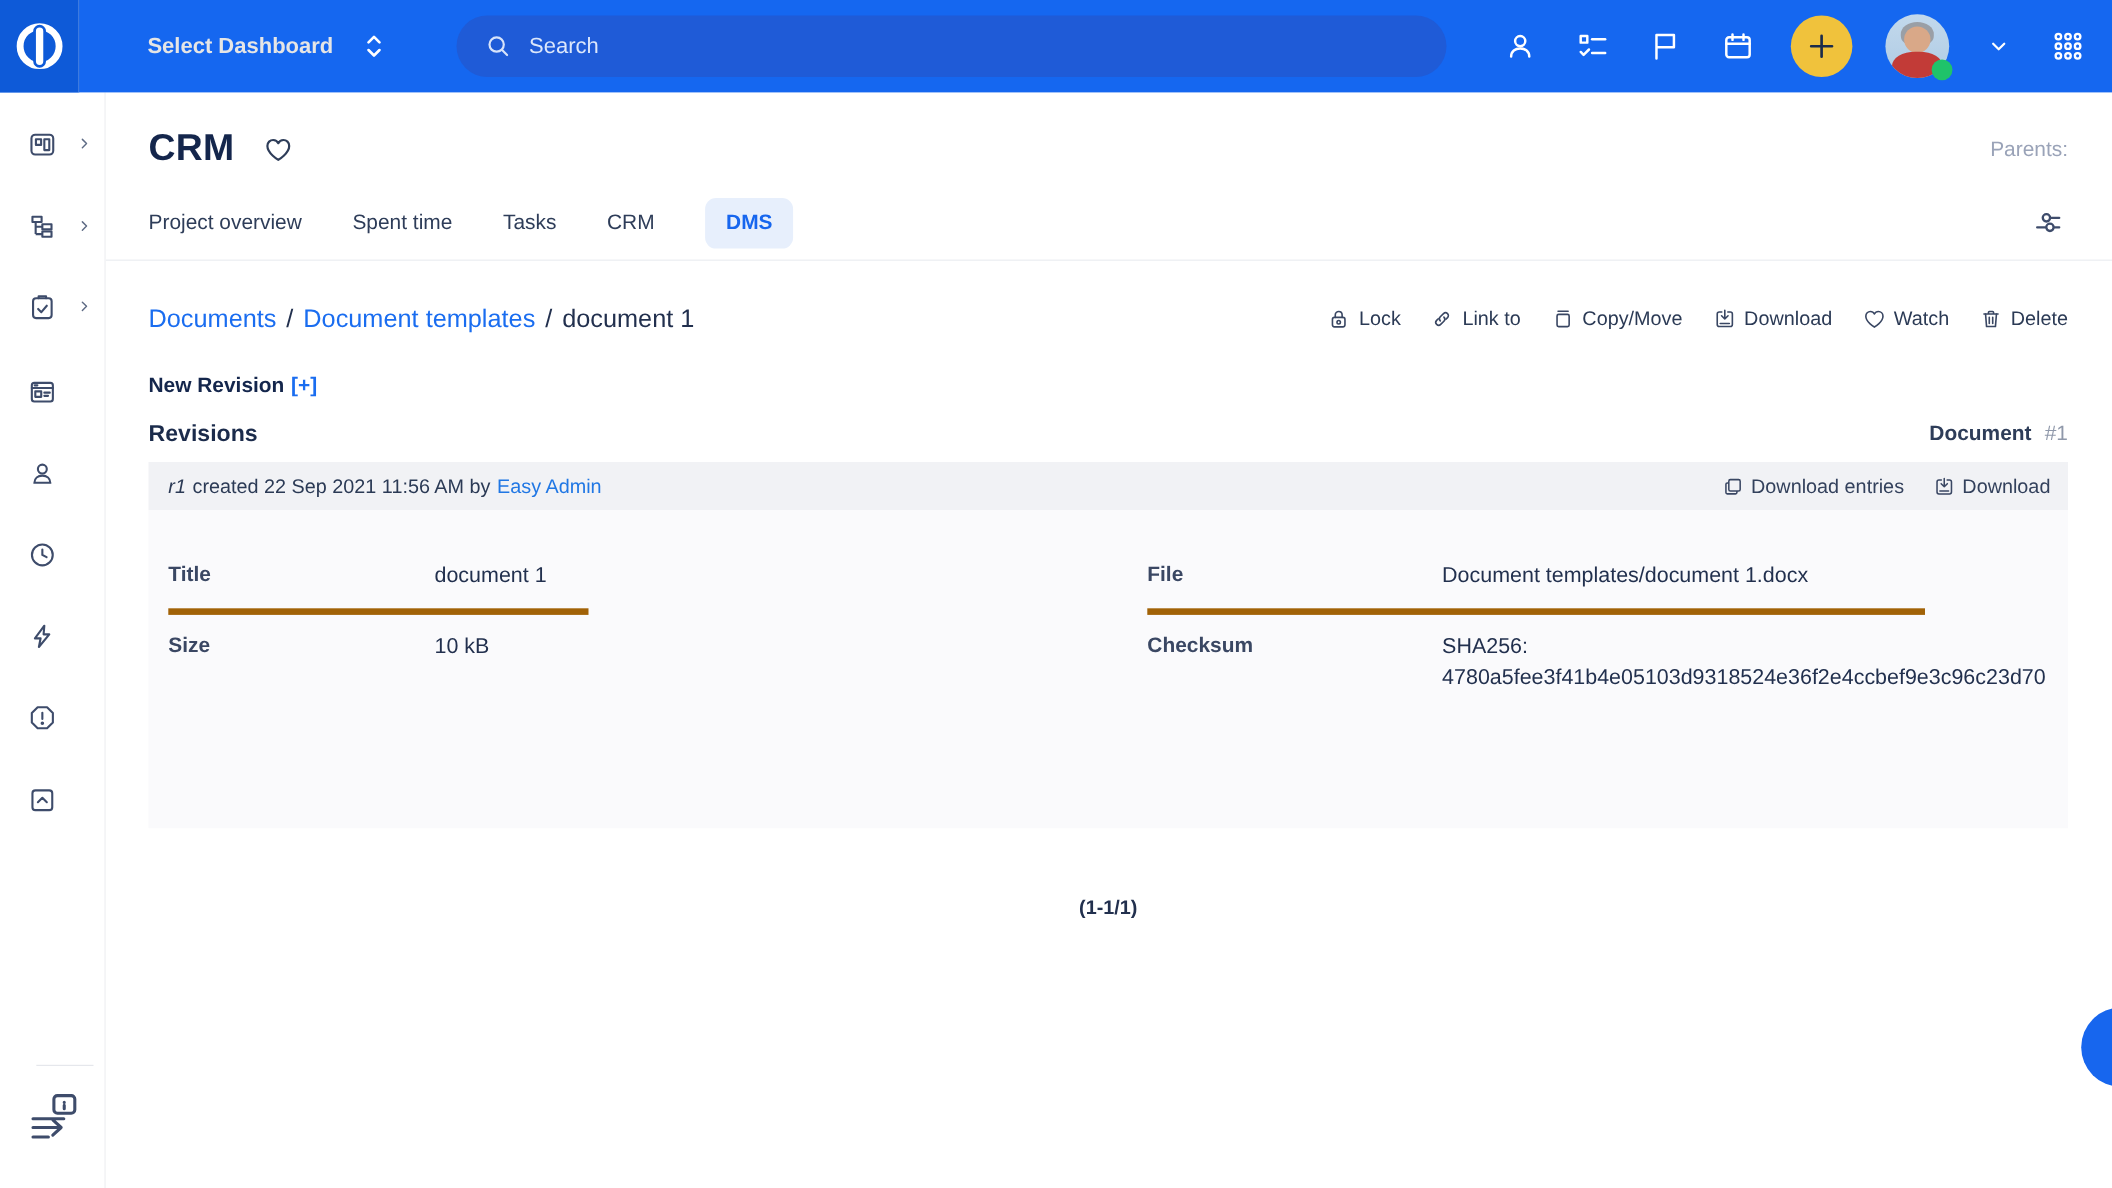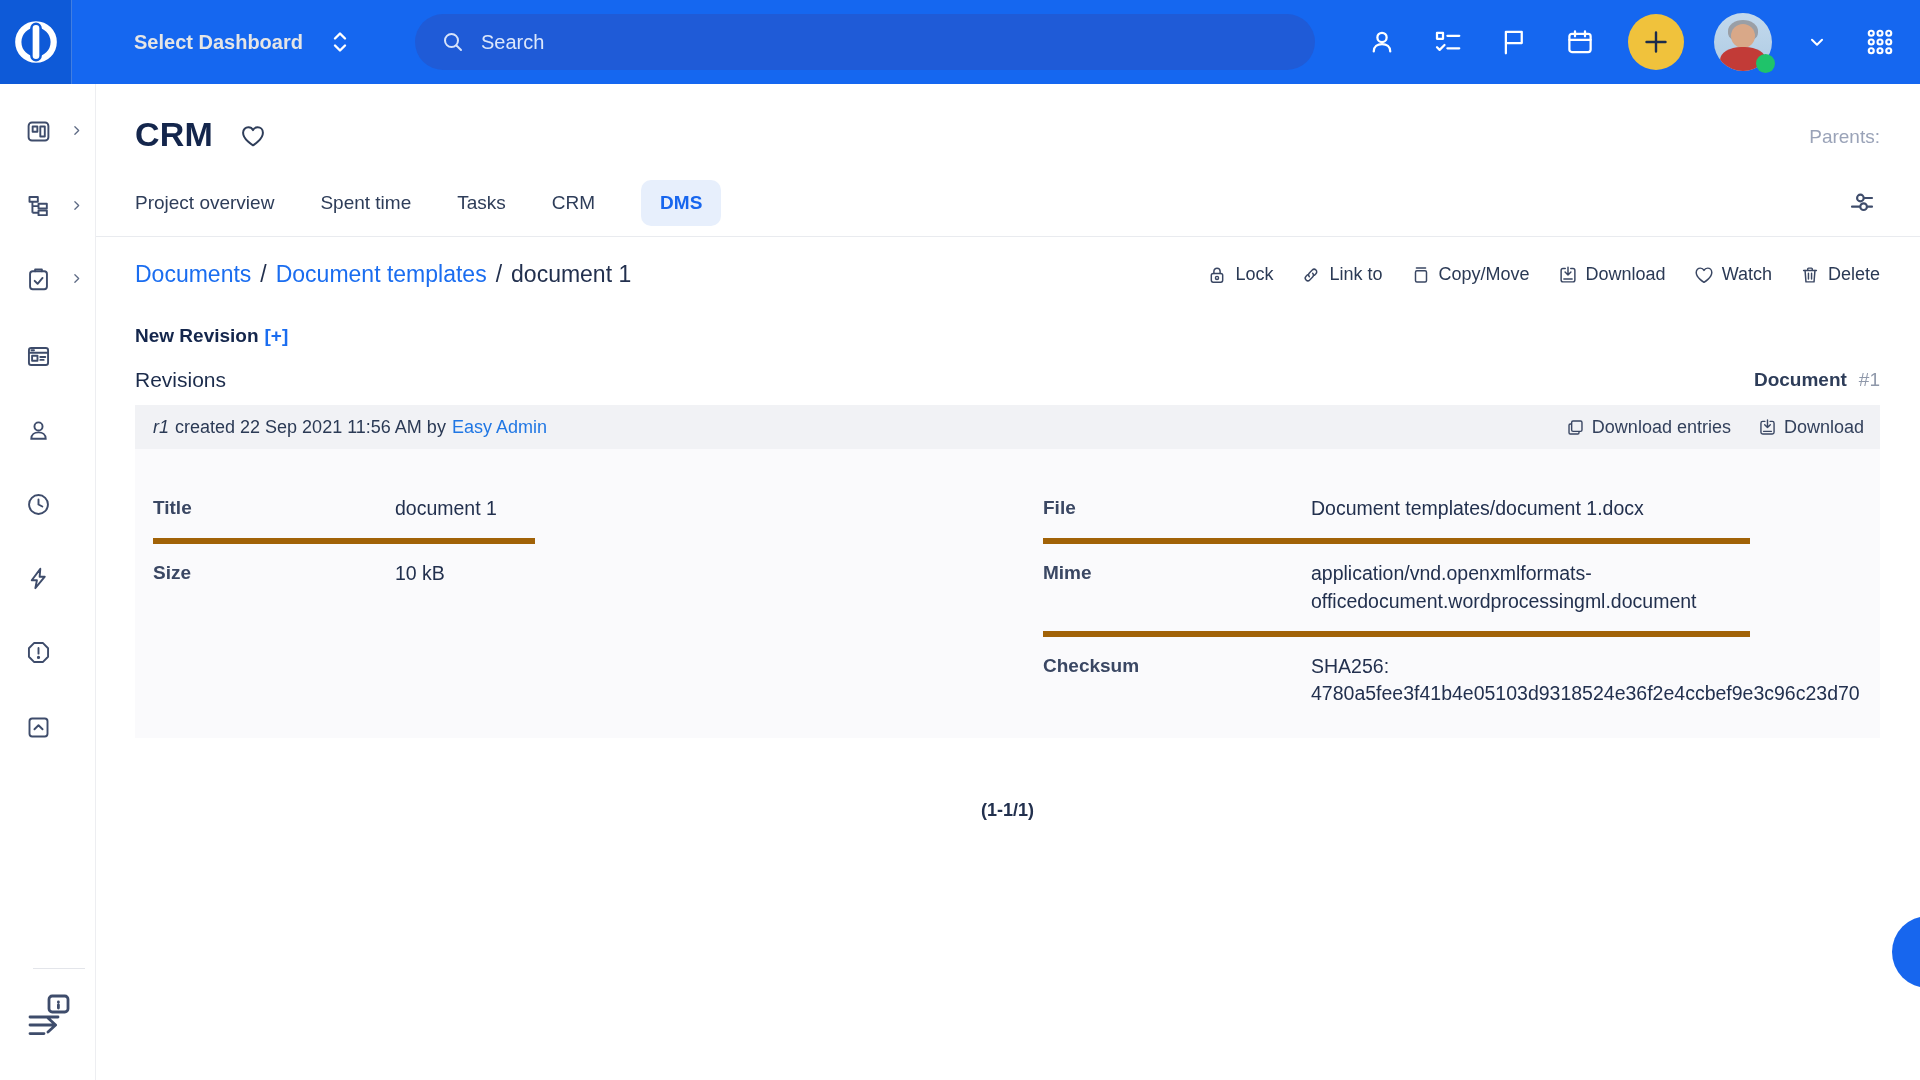--- a/index.html
+++ b/index.html
@@ -55,32 +55,32 @@
   .page-title { font-size:34px; font-weight:800; color:#14264C; letter-spacing:.2px; }
   .fav-heart { cursor:pointer; margin-top:4px; }
   .parents-label { position:absolute; right:0; top:42px; font-size:19px; color:#9AA3B8; }
 
   .tabs-row { position:relative; margin-top:16px; display:flex; align-items:center; gap:46px; height:50px; }
   .tab { font-size:19px; color:#2E3D59; font-weight:500; cursor:pointer; padding:12px 0; }
   .tab.active { background:#E7EFFC; color:#1766EE; font-weight:600; border-radius:10px; padding:12px 19px; }
   .sliders-btn { position:absolute; right:2px; top:8px; cursor:pointer; }
   .header-divider { margin:8px -40px 0 -39px; border-bottom:1px solid #E9EBEF; }
 
-  .crumb-row { margin-top:24px; display:flex; align-items:center; justify-content:space-between; }
+  .crumb-row { margin-top:39px; display:flex; align-items:center; justify-content:space-between; }
   .breadcrumb { font-size:23px; color:#22304E; display:flex; gap:9px; align-items:baseline; }
   .breadcrumb .lnk { color:#1A6DF0; cursor:pointer; }
   .toolbar { display:flex; align-items:center; gap:27px; }
   .tb-btn { display:flex; align-items:center; gap:7px; background:none; border:none;
     font-family:"Liberation Sans",sans-serif; font-size:18px; color:#2B3A55; cursor:pointer; padding:0; }
 
   .new-rev { margin-top:37px; font-size:19px; font-weight:700; color:#14264C; cursor:pointer; display:inline-block; }
   .new-rev .plus { color:#1A6DF0; margin-left:6px; }
 
   .rev-head-row { margin-top:21px; display:flex; align-items:center; justify-content:space-between; }
-  .rev-heading { font-size:21px; font-weight:400; color:#1B2B4B; }
+  .rev-heading { font-size:21px; font-weight:700; color:#1B2B4B; }
   .doc-ref { display:flex; align-items:flex-end; gap:12px; }
   .doc-ref .doc { font-size:19px; font-weight:700; color:#2E3D59; }
   .doc-ref .num { font-size:19px; color:#8F98AA; }
 
   .rev-card { margin-top:13px; width:1745px; }
   .rev-card-header { height:44px; background:#F1F2F5; display:flex; align-items:center;
     justify-content:space-between; padding:0 16px 0 18px; }
   .rev-meta { display:flex; align-items:baseline; gap:6px; font-size:18px; color:#2B3A55; }
   .rev-meta .rev-id { font-style:italic; }
   .rev-meta .author { color:#2077E4; cursor:pointer; }
@@ -478,24 +478,20 @@
           <span class="detail-value">10 kB</span>
         </div>
       </div>
 
       <div class="detail-table right">
         <div class="detail-row">
           <span class="detail-label">File</span>
           <span class="detail-value">Document templates/document 1.docx</span>
         </div>
         <div class="detail-row">
-          <span class="detail-label">Mime</span>
-          <span class="detail-value">application/vnd.openxmlformats-officedocument.wordprocessingml.document</span>
-        </div>
-        <div class="detail-row">
           <span class="detail-label">Checksum</span>
           <span class="detail-value">SHA256: 4780a5fee3f41b4e05103d9318524e36f2e4ccbef9e3c96c23d70</span>
         </div>
       </div>
     </div>
   </div>
 
   <div class="pagination">(1-1/1)</div>
 </div>
 

